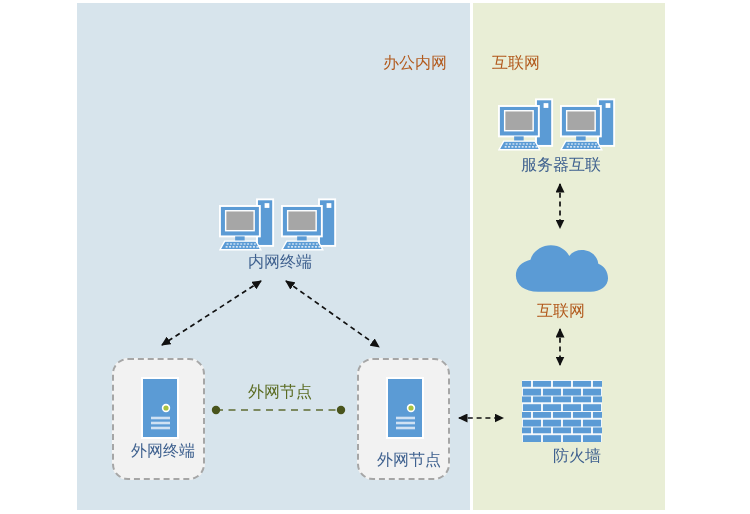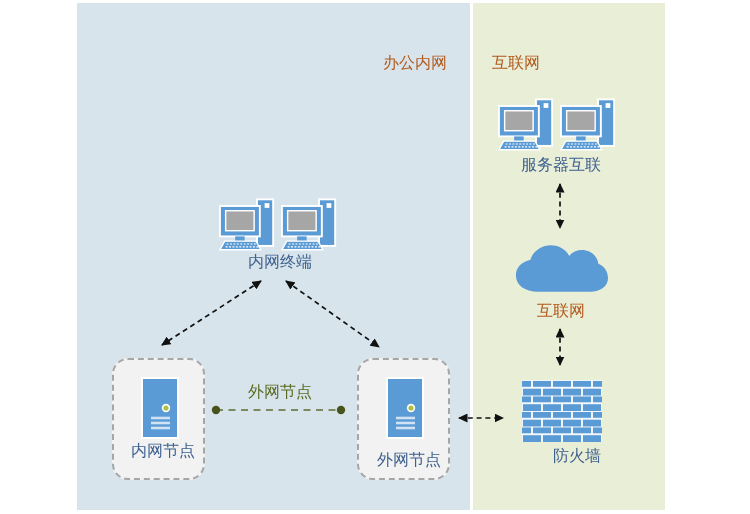--- a/index.html
+++ b/index.html
@@ -85,21 +85,21 @@
     <svg class="icon" style="left:27px; top:17px;" width="38" height="62" viewBox="0 0 38 62">
       <rect x="1" y="1" width="36" height="60" fill="#5b9bd5" stroke="#fff" stroke-width="2"></rect>
       <circle cx="25" cy="31" r="3.4" fill="#a9c23f" stroke="#fff" stroke-width="1.6"></circle>
       <g stroke="#cfe1f3" stroke-width="2.6">
         <line x1="10" y1="41" x2="29" y2="41"></line>
         <line x1="10" y1="46" x2="29" y2="46"></line>
         <line x1="10" y1="51" x2="29" y2="51"></line>
       </g>
     </svg>
   </div>
-  <div class="lbl node-lbl" style="left:163px; top:451px;">内网节点</div>
+  <div class="lbl node-lbl" style="left:163px; top:451px;">外网终端</div>
 
   <div class="nodebox" style="left:357px; top:358px;">
     <svg class="icon" style="left:27px; top:17px;" width="38" height="62" viewBox="0 0 38 62">
       <rect x="1" y="1" width="36" height="60" fill="#5b9bd5" stroke="#fff" stroke-width="2"></rect>
       <circle cx="25" cy="31" r="3.4" fill="#a9c23f" stroke="#fff" stroke-width="1.6"></circle>
       <g stroke="#cfe1f3" stroke-width="2.6">
         <line x1="10" y1="41" x2="29" y2="41"></line>
         <line x1="10" y1="46" x2="29" y2="46"></line>
         <line x1="10" y1="51" x2="29" y2="51"></line>
       </g>

